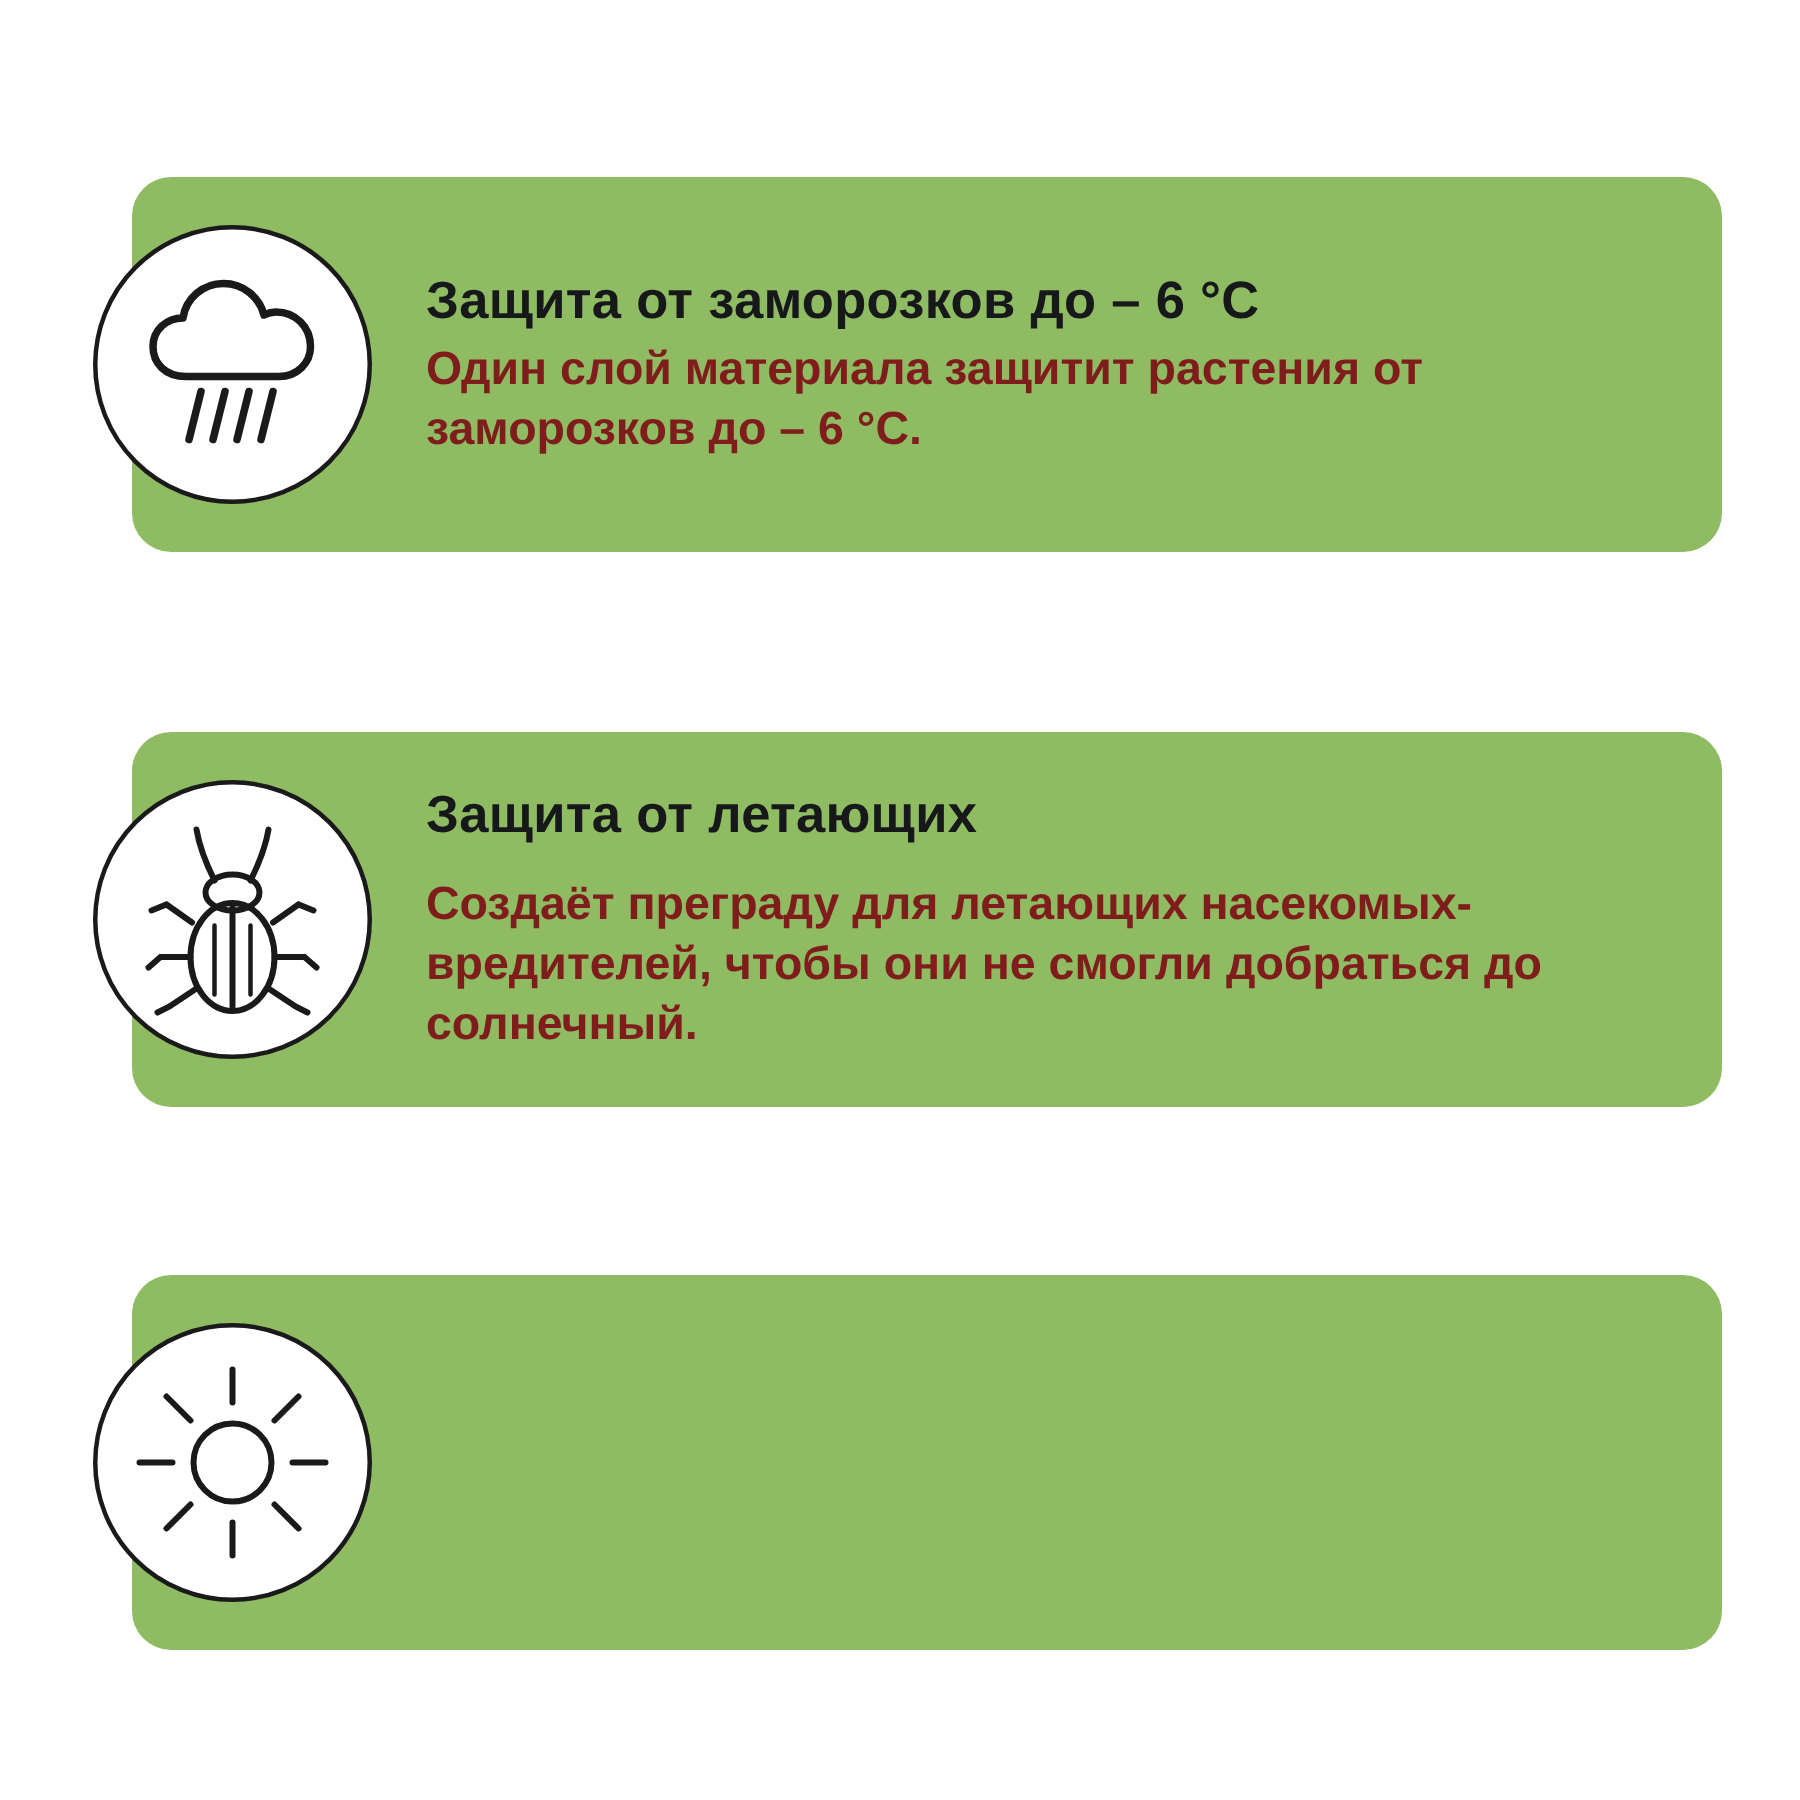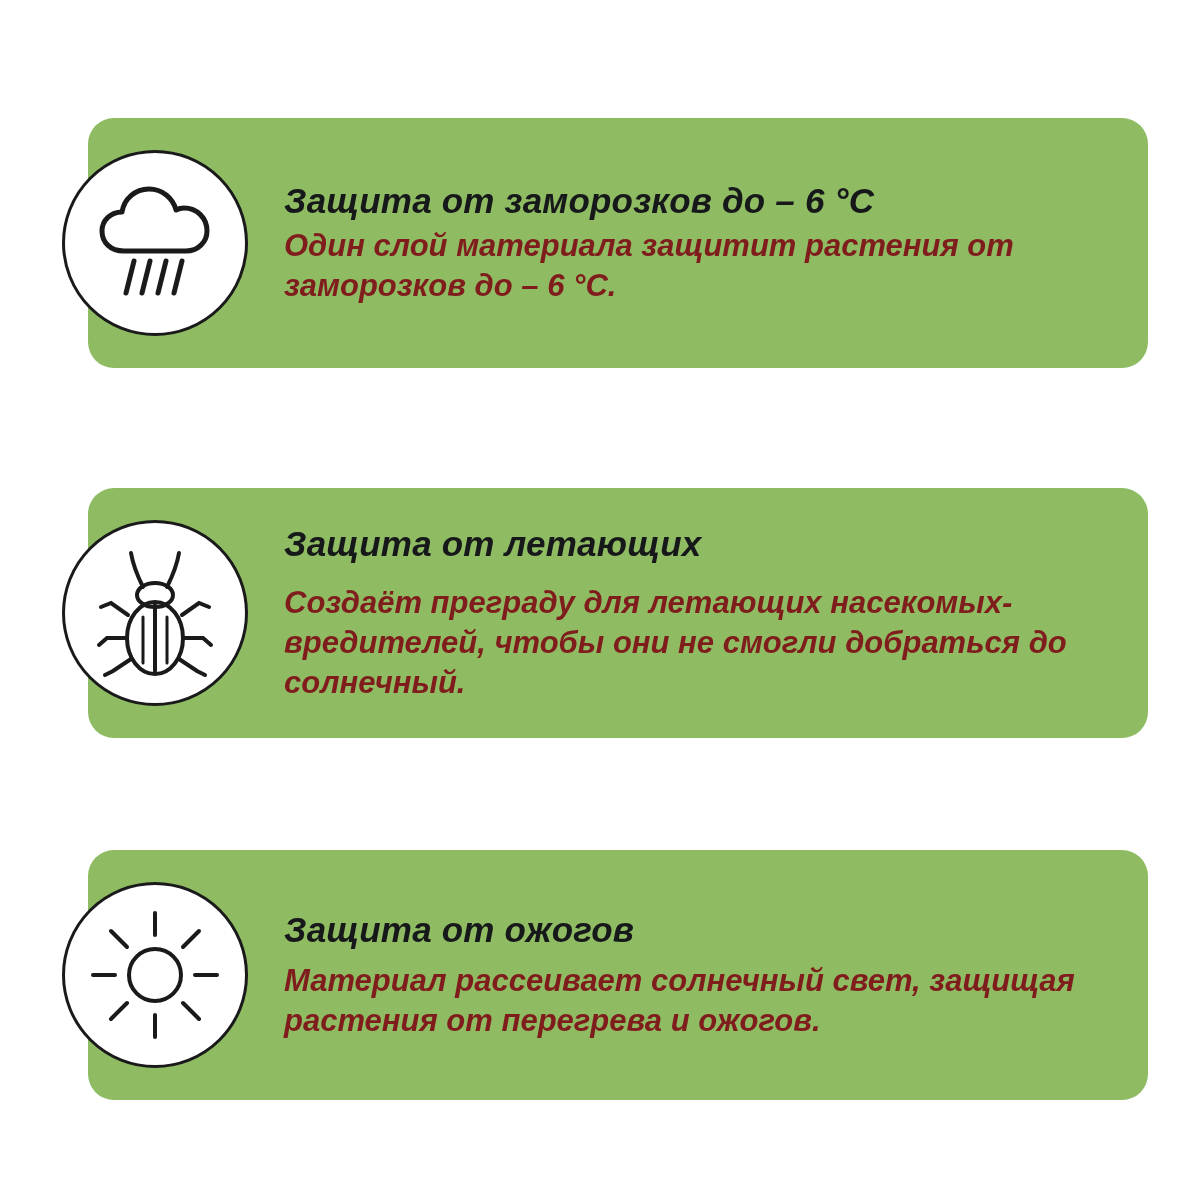--- a/index.html
+++ b/index.html
@@ -12,21 +12,20 @@
     background: #ffffff;
     font-family: "Liberation Sans", sans-serif;
     overflow: hidden;
   }
 
   .board {
     position: relative;
     width: 1200px;
     height: 1200px;
     background: #ffffff;
-    font-style: italic;
   }
 
   .feature-list {
     position: absolute;
     top: 0;
     left: 0;
     width: 1200px;
     height: 1200px;
     display: flex;
     flex-direction: column;
@@ -153,20 +152,16 @@
           <line x1="70" y1="8" x2="70" y2="30" stroke="#1a1a1a" stroke-width="4" stroke-linecap="round"></line>
           <line x1="70" y1="110" x2="70" y2="132" stroke="#1a1a1a" stroke-width="4" stroke-linecap="round"></line>
           <line x1="8" y1="70" x2="30" y2="70" stroke="#1a1a1a" stroke-width="4" stroke-linecap="round"></line>
           <line x1="110" y1="70" x2="132" y2="70" stroke="#1a1a1a" stroke-width="4" stroke-linecap="round"></line>
           <line x1="26" y1="26" x2="42" y2="42" stroke="#1a1a1a" stroke-width="4" stroke-linecap="round"></line>
           <line x1="98" y1="98" x2="114" y2="114" stroke="#1a1a1a" stroke-width="4" stroke-linecap="round"></line>
           <line x1="114" y1="26" x2="98" y2="42" stroke="#1a1a1a" stroke-width="4" stroke-linecap="round"></line>
           <line x1="42" y1="98" x2="26" y2="114" stroke="#1a1a1a" stroke-width="4" stroke-linecap="round"></line>
         </svg>
       </div>
-      <div class="card-text">
-        <p class="card-title">Защита от ожогов</p>
-        <p class="card-desc">Материал рассеивает солнечный свет, защищая растения от перегрева и ожогов.</p>
-      </div>
     </div>
 
   </div>
 </div>
 
 </body></html>

